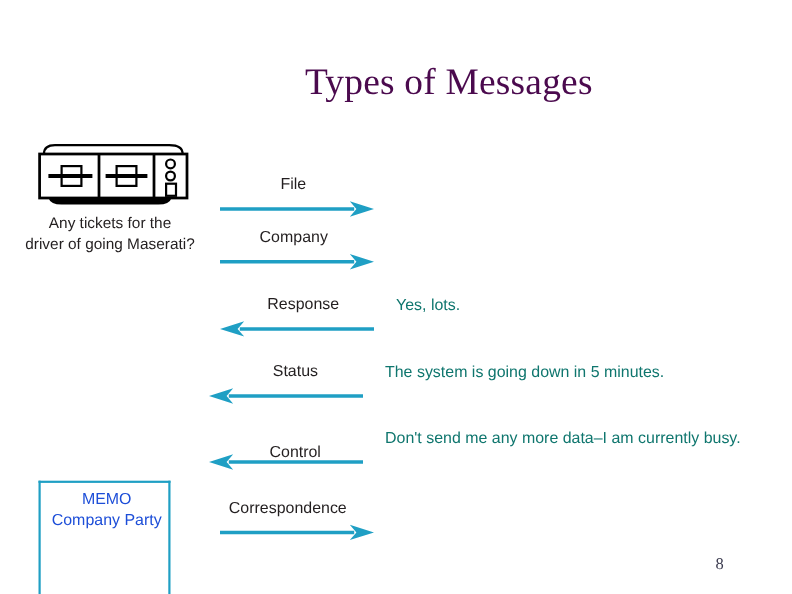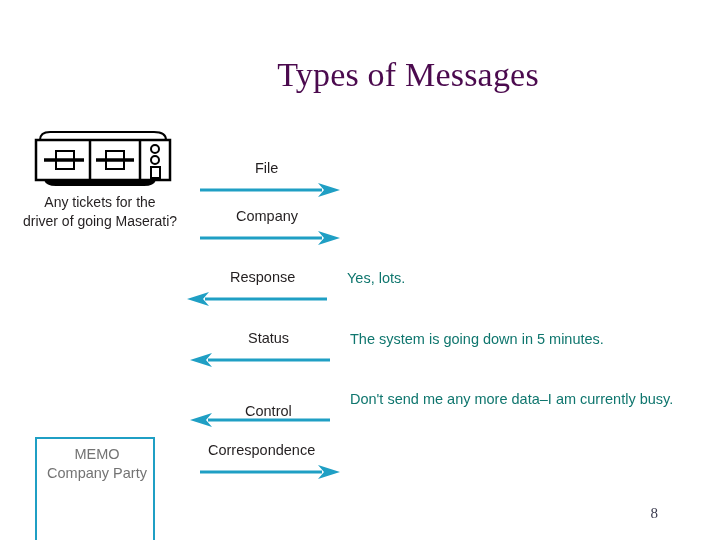--- a/index.html
+++ b/index.html
@@ -91,21 +91,21 @@
     background: #ffffff;
   }
   #memo-text {
     position: absolute;
     left: -22px;
     top: 6px;
     width: 164px;
     text-align: center;
     font-size: 14.5px;
     line-height: 19px;
-    color: #737373;
+    color: #1d4ed8;
   }
   #memo-text .memo-line { display: block; white-space: nowrap; }
 
   
   #page-number {
     position: absolute;
     right: 62px;
     top: 505px;
     font-family: "Liberation Serif", serif;
     font-size: 15px;
@@ -163,21 +163,21 @@
   <div class="msg-row" style="left:200px; top:208px; width:160px;">
     <div class="msg-label" style="left:36px;">Company</div>
     <div class="msg-arrow" style="left:0px; width:140px;">
       <svg width="140" height="16" viewBox="0 0 140 16" xmlns="http://www.w3.org/2000/svg">
         <line x1="0" y1="8" x2="122" y2="8" stroke="#1f9fc4" stroke-width="3.2"></line>
         <path d="M118 1 L140 8 L118 15 L124 8 Z" fill="#1f9fc4"></path>
       </svg>
     </div>
   </div>
 
-  <div class="msg-row" style="left:187px; top:269px; width:400px;">
+  <div class="msg-row" style="left:200px; top:269px; width:400px;">
     <div class="msg-label" style="left:43px;">Response</div>
     <div class="msg-arrow" style="left:0px; width:140px;">
       <svg width="140" height="16" viewBox="0 0 140 16" xmlns="http://www.w3.org/2000/svg">
         <line x1="18" y1="8" x2="140" y2="8" stroke="#1f9fc4" stroke-width="3.2"></line>
         <path d="M22 1 L0 8 L22 15 L16 8 Z" fill="#1f9fc4"></path>
       </svg>
     </div>
     <div class="msg-text" style="left:160px;">Yes, lots.</div>
   </div>
 
@@ -196,21 +196,21 @@
     <div class="msg-label" style="left:55px;margin-top:13px;">Control</div>
     <div class="msg-arrow" style="left:0px; width:140px;">
       <svg width="140" height="16" viewBox="0 0 140 16" xmlns="http://www.w3.org/2000/svg">
         <line x1="18" y1="8" x2="140" y2="8" stroke="#1f9fc4" stroke-width="3.2"></line>
         <path d="M22 1 L0 8 L22 15 L16 8 Z" fill="#1f9fc4"></path>
       </svg>
     </div>
     <div class="msg-text" style="left:160px;">Don't send me any more data–I am currently busy.</div>
   </div>
 
-  <div class="msg-row" style="left:200px; top:442px; width:170px;">
+  <div class="msg-row" style="left:200px; top:454px; width:170px;">
     <div class="msg-label" style="left:8px;">Correspondence</div>
     <div class="msg-arrow" style="left:0px; width:140px;">
       <svg width="140" height="16" viewBox="0 0 140 16" xmlns="http://www.w3.org/2000/svg">
         <line x1="0" y1="8" x2="122" y2="8" stroke="#1f9fc4" stroke-width="3.2"></line>
         <path d="M118 1 L140 8 L118 15 L124 8 Z" fill="#1f9fc4"></path>
       </svg>
     </div>
   </div>
 
   <div id="memo-box">

